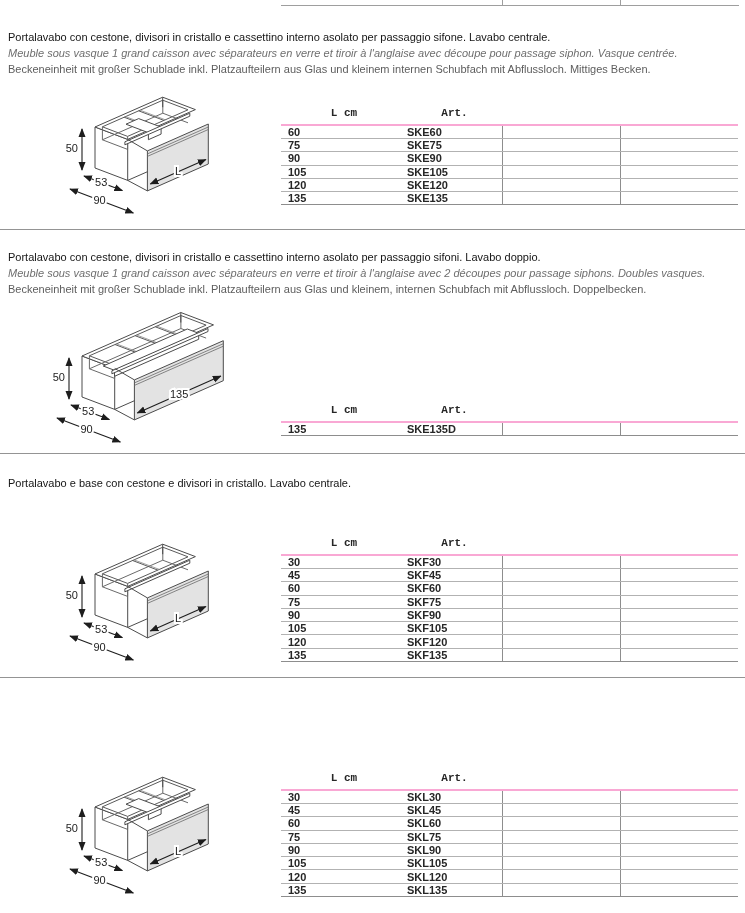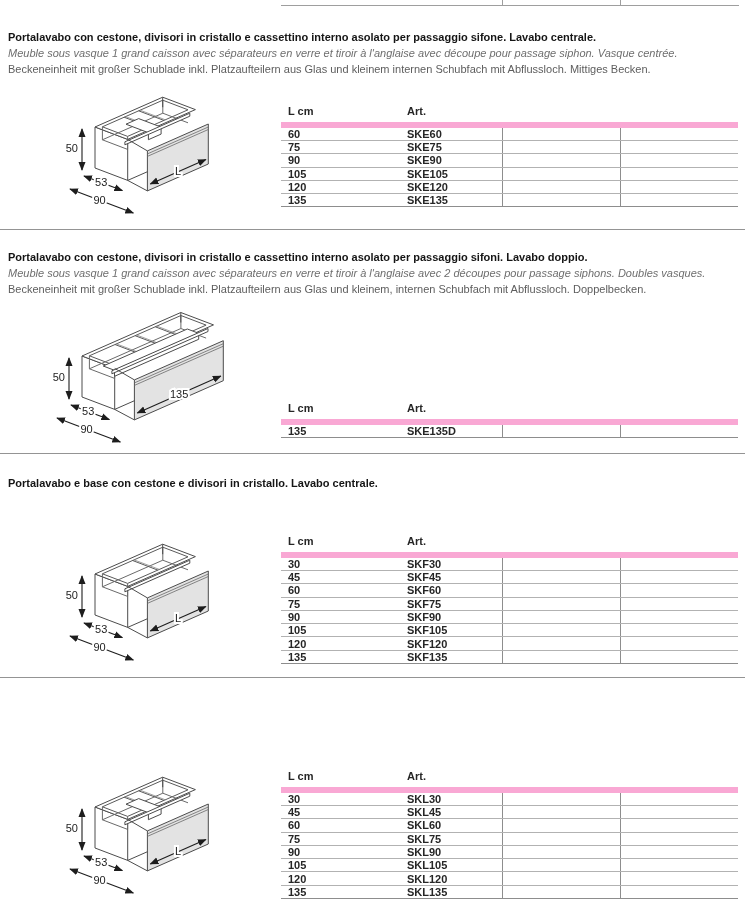--- a/index.html
+++ b/index.html
@@ -5,31 +5,31 @@
   * { margin:0; padding:0; box-sizing:border-box; }
   html,body { background:#ffffff; }
   .page {
     position:relative; width:745px; height:913px; background:#fff;
     font-family:"Liberation Sans", sans-serif; overflow:hidden;
   }
   .sliver-h { position:absolute; left:281px; top:5px; width:458px; height:1px; background:#9e9e9e; }
   .sliver-v { position:absolute; top:0; width:1px; height:5px; background:#9e9e9e; }
   .sep { position:absolute; left:0; width:745px; height:1px; background:#949494; }
   .heading { position:absolute; left:8px; font-size:11px; line-height:16px; white-space:nowrap; }
-  .h-it { font-weight:bold; color:#151515; }
+  .h-it { font-weight:normal; color:#151515; }
   .h-fr { font-style:italic; color:#6e6e6e; }
   .h-de { color:#5d5d5d; }
   .cabsvg { position:absolute; }
   table.spec {
     position:absolute; border-collapse:collapse; table-layout:fixed; width:457px;
     font-family:"Liberation Sans", sans-serif; font-size:11px; font-weight:bold; color:#262626;
   }
   table.spec th {
-    font-weight:bold; text-align:left; vertical-align:bottom;
-    height:21px; padding:0 0 5px 7px; border-bottom:6px solid #f9a8d4; line-height:11px;
+    font-weight:bold; text-align:center; vertical-align:bottom;
+    height:21px; padding:0 0 5px 7px; border-bottom:2px solid #f9a8d4; line-height:11px;font-family:Liberation Mono, monospace;
   }
   table.spec td {
     height:13.3px; padding:0 0 0 7px; vertical-align:middle; line-height:12px;
     border-bottom:1px solid #b2b2b2;
   }
   table.spec tr:last-child td { border-bottom:1px solid #8d8d8d; }
   table.spec td.ec { border-left:1px solid #8d8d8d; }
 </style>
 </head>
 <body>

